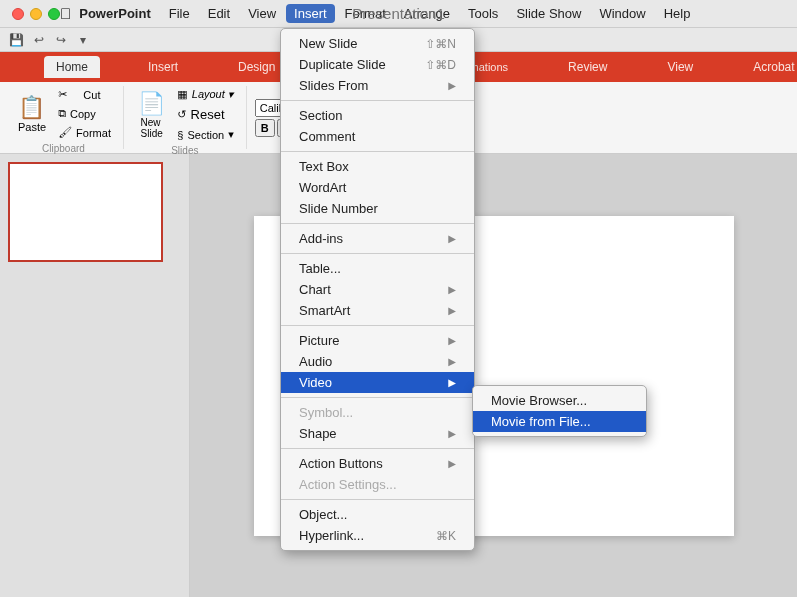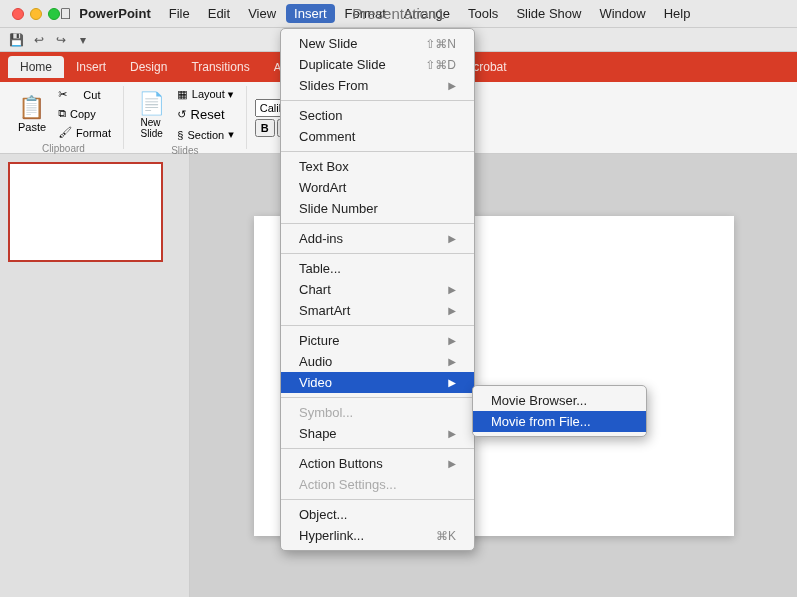--- a/index.html
+++ b/index.html
@@ -67,20 +67,21 @@
       background: #d83c26;
       height: 30px;
       padding-left: 8px;
     }
     .ribbon-tab {
       padding: 4px 12px;
       font-size: 12px;
       color: rgba(255,255,255,0.85);
       cursor: pointer;
       border-radius: 4px 4px 0 0;
+      margin-left: 36px;
     }
     .ribbon-tab.active {
       background: #f0f0f0;
       color: #333;
     }
     .ribbon-content {
       display: flex;
       align-items: stretch;
       background: #f5f5f5;
       height: 72px;
@@ -326,21 +327,21 @@
 
   <div class="ribbon-group">
     <div class="ribbon-group-buttons">
       <div class="ribbon-btn">
         <span style="font-size:22px;">📄</span>
         <span style="font-size:10px;">New<br>Slide</span>
       </div>
       <div style="display:flex;flex-direction:column;gap:2px;">
         <div class="ribbon-btn" style="padding:2px 4px;flex-direction:row;gap:4px;">
           <span>▦</span>
-          <span style="font-size:11px;">Layout ▾</span>
+          <span style="font-size:11px;font-style:italic;">Layout ▾</span>
         </div>
         <div class="ribbon-btn" style="padding:2px 4px;flex-direction:row;gap:4px;">
           <span>↺</span>
           <span style="font-size:13px;">Reset</span>
         </div>
         <div class="ribbon-btn" style="padding:2px 4px;flex-direction:row;gap:4px;">
           <span>§</span>
           <span style="font-size:11px;">Section</span>
           <span>▾</span>
         </div>

